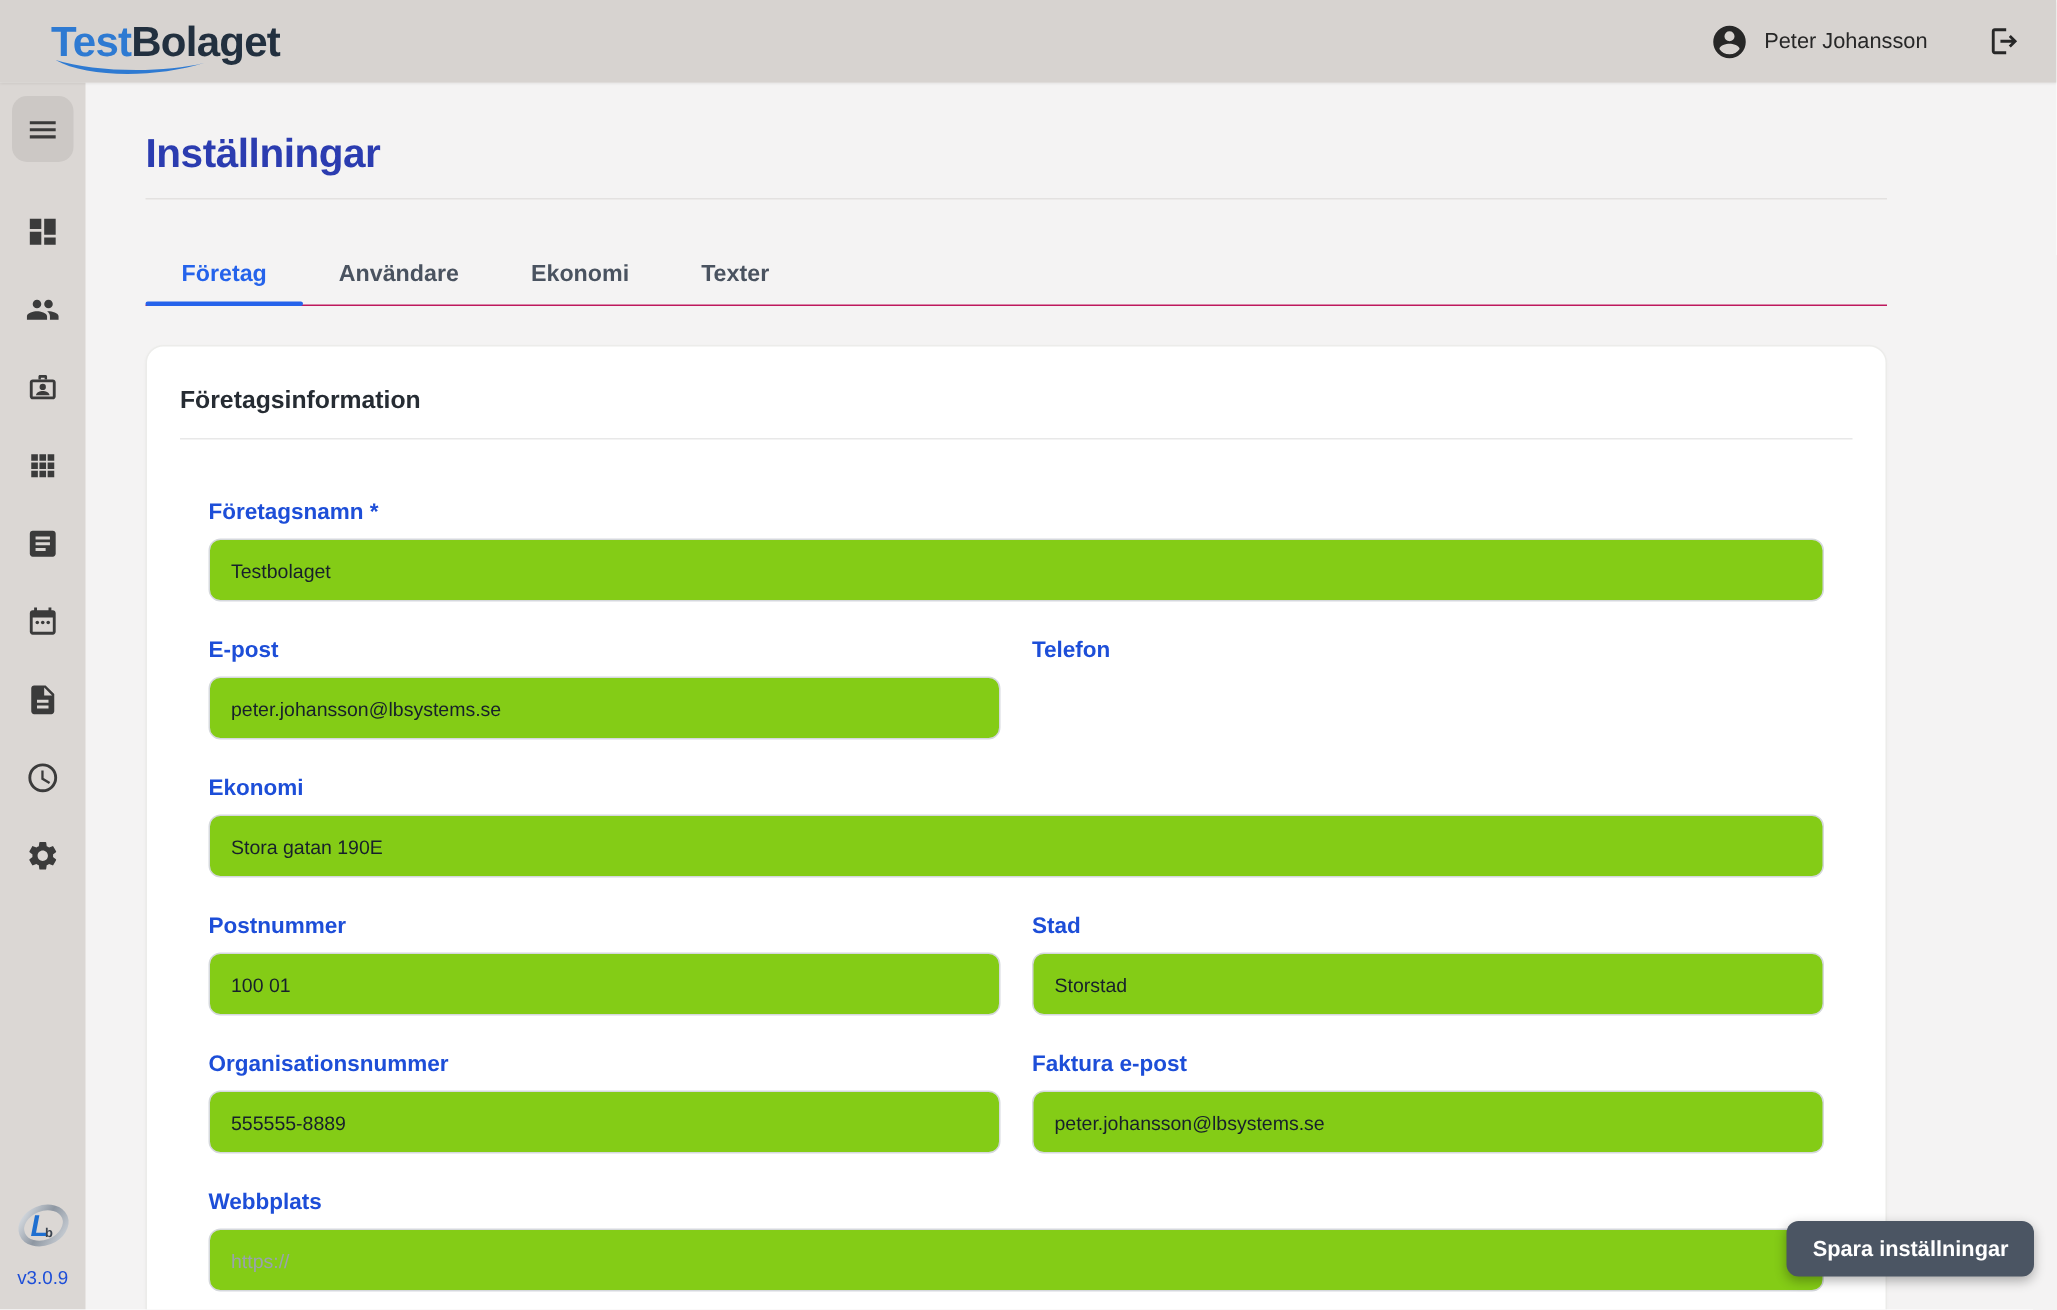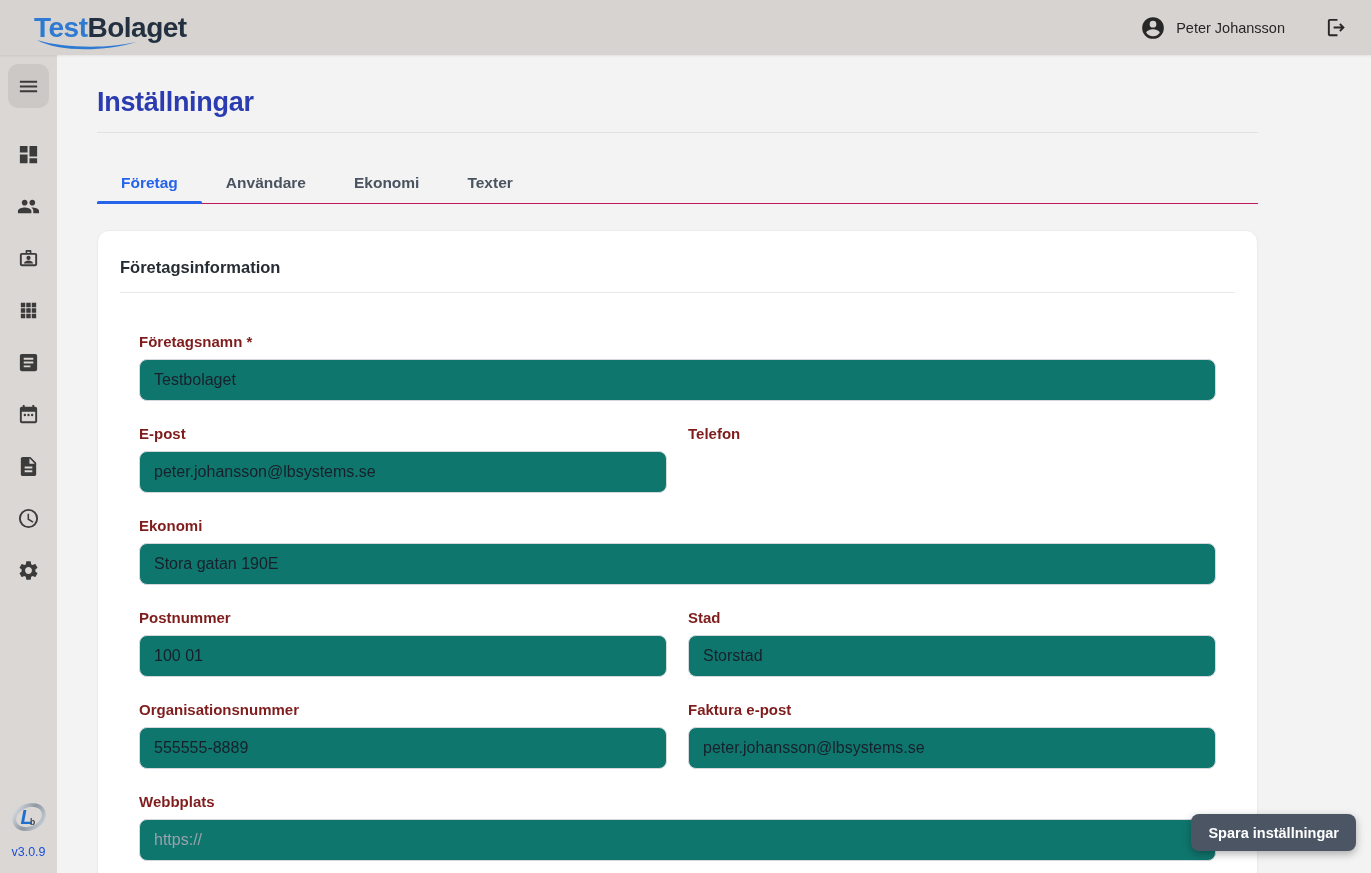--- a/index.html
+++ b/index.html
@@ -65,24 +65,24 @@
   .card {
     margin-top:26px; width:1161px; height:760px; background:#fff;
     border:1px solid #ececea; border-radius:12px;
     box-shadow:0 1px 2px rgba(0,0,0,.03);
   }
   .card-header { padding:27px 22px 0 22px; }
   .card-title { font-size:16.5px; font-weight:700; color:#262c33; }
   .card-divider { margin:15px 22px 0 22px; border:none; border-top:1px solid #e8e8e8; }
   .form { padding:40px 41px 0 41px; }
   .field { margin-bottom:24px; }
-  .field label { display:block; font-size:15px; font-weight:600; color:#7f1d1d; margin-bottom:9px; }
+  .field label { display:block; font-size:15px; font-weight:600; color:#1d4ed8; margin-bottom:9px; }
   .field input {
     width:100%; height:42px; border:1px solid #d5d8dd; border-radius:8px;
-    padding:0 14px; font-size:16px; color:#17202b; background:#0f766e;
+    padding:0 14px; font-size:13px; color:#17202b; background:#84cc16;
     font-family:inherit; outline:none;
   }
   .field input::placeholder { color:#9aa2ad; }
   .row2 { display:grid; grid-template-columns:1fr 1fr; column-gap:21px; }
 
   
   .save-btn {
     position:fixed; right:15px; bottom:22px; height:37px; padding:0 17px;
     background:#4b5563; color:#fff; border:none; border-radius:8px;
     font-size:14.5px; font-weight:600; font-family:inherit; cursor:pointer;

